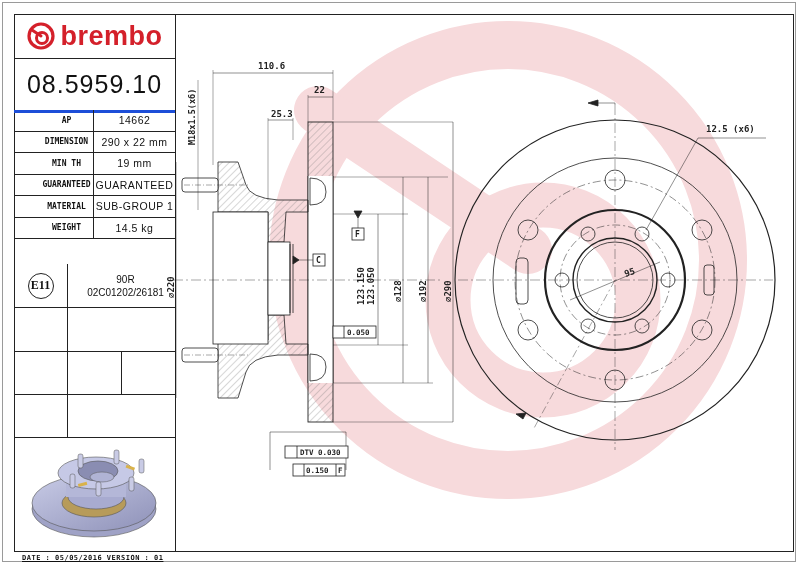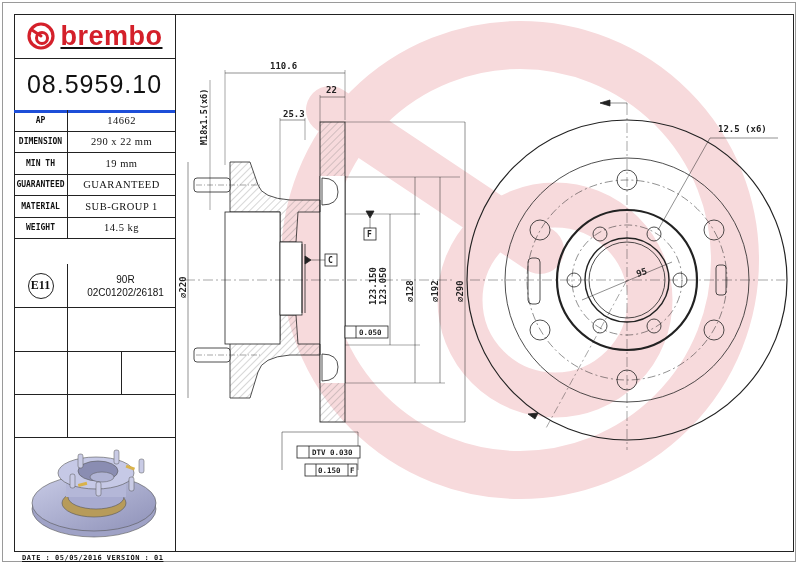--- a/index.html
+++ b/index.html
@@ -1,41 +1,41 @@
 <!DOCTYPE html>
 <html><head>
 <meta charset="utf-8">
 <style>
   html,body{margin:0;padding:0;background:#fff;}
   body{width:800px;height:566px;position:relative;overflow:hidden;font-family:"Liberation Sans",sans-serif;color:#111;}
   .frame{position:absolute;left:2px;top:2px;width:794px;height:560px;border:1px solid #9a9a9a;box-sizing:border-box;}
   .sheet{position:absolute;left:14px;top:14px;width:780px;height:538px;border:1px solid #222;box-sizing:border-box;}
   .left-panel{position:absolute;left:14px;top:14px;width:162px;height:538px;border-right:1px solid #222;box-sizing:border-box;}
-  .logo-cell{position:absolute;left:0;top:0;width:161px;height:44px;border-bottom:1px solid #222;display:flex;align-items:center;justify-content:center;gap:4px;text-decoration:underline;}
+  .logo-cell{position:absolute;left:0;top:0;width:161px;height:44px;border-bottom:1px solid #222;display:flex;align-items:center;justify-content:center;gap:4px;}
   .logo-text{font-family:"Liberation Sans",sans-serif;font-weight:bold;font-size:27px;color:#d4202a;letter-spacing:0.5px;}
   .part-cell{position:absolute;left:0;top:44px;width:161px;height:52px;border-bottom:3px solid #1d4ed8;display:flex;align-items:center;justify-content:center;}
   .part-no{font-family:"Liberation Sans",sans-serif;font-size:25px;letter-spacing:1px;}
   .spec-table{position:absolute;left:0;top:96px;width:161px;border-collapse:collapse;}
   .spec-row{display:flex;height:21.5px;border-bottom:1px solid #222;box-sizing:border-box;}
-  .spec-label{width:53px;border-right:1px solid #222;font-family:"DejaVu Sans Mono",monospace;font-size:8px;font-weight:bold;display:flex;align-items:center;justify-content:center;}
-  .spec-value{flex:1;font-family:Liberation Serif, serif;font-size:10.5px;display:flex;align-items:center;justify-content:center;letter-spacing:0.5px;}
+  .spec-label{width:53px;border-right:1px solid #222;font-family:"DejaVu Sans Mono",monospace;font-size:8px;font-weight:bold;display:flex;align-items:center;justify-content:center;padding-left:26px;}
+  .spec-value{flex:1;font-family:Liberation Sans, sans-serif;font-size:10.5px;display:flex;align-items:center;justify-content:center;letter-spacing:0.5px;}
   .approval-row{position:absolute;left:0;top:250px;width:161px;height:43px;border-bottom:1px solid #222;display:flex;gap:8px;}
   .approval-mark{width:53px;border-right:1px solid #222;display:flex;align-items:center;justify-content:center;}
   .e-circle{width:24px;height:24px;border:1.5px solid #222;border-radius:50%;display:flex;align-items:center;justify-content:center;font-family:"Liberation Serif",serif;font-weight:bold;font-size:12px;}
   .approval-text{flex:1;display:flex;flex-direction:column;align-items:center;justify-content:center;font-size:10px;line-height:13px;}
   .empty-row1{position:absolute;left:0;top:293px;width:161px;height:44px;border-bottom:1px solid #222;}
   .empty-row1 .c1{position:absolute;left:53px;top:0;width:1px;height:44px;background:#222;}
   .empty-row2{position:absolute;left:0;top:337px;width:161px;height:43px;border-bottom:1.5px solid #222;}
   .empty-row2 .c1{position:absolute;left:53px;top:0;width:1px;height:43px;background:#222;}
   .empty-row2 .c2{position:absolute;left:107px;top:0;width:1px;height:43px;background:#222;}
   .empty-row3{position:absolute;left:0;top:380px;width:161px;height:43px;border-bottom:1px solid #222;}
   .empty-row3 .c1{position:absolute;left:53px;top:0;width:1px;height:43px;background:#222;}
   .render-box{position:absolute;left:0;top:423px;width:161px;height:115px;}
   .footer{position:absolute;left:22px;top:554px;font-family:"DejaVu Sans Mono",monospace;font-size:7px;font-weight:bold;letter-spacing:0.5px;text-decoration:underline;}
-  .drawing{position:absolute;left:176px;top:14px;width:618px;height:538px;}
+  .drawing{position:absolute;left:164px;top:14px;width:618px;height:538px;}
   svg text{font-family:"DejaVu Sans Mono",monospace;}
 </style>
 </head>
 <body>
 
 <div class="frame"></div>
 <div class="sheet"></div>
 
 <div class="left-panel">
   <div class="logo-cell">

